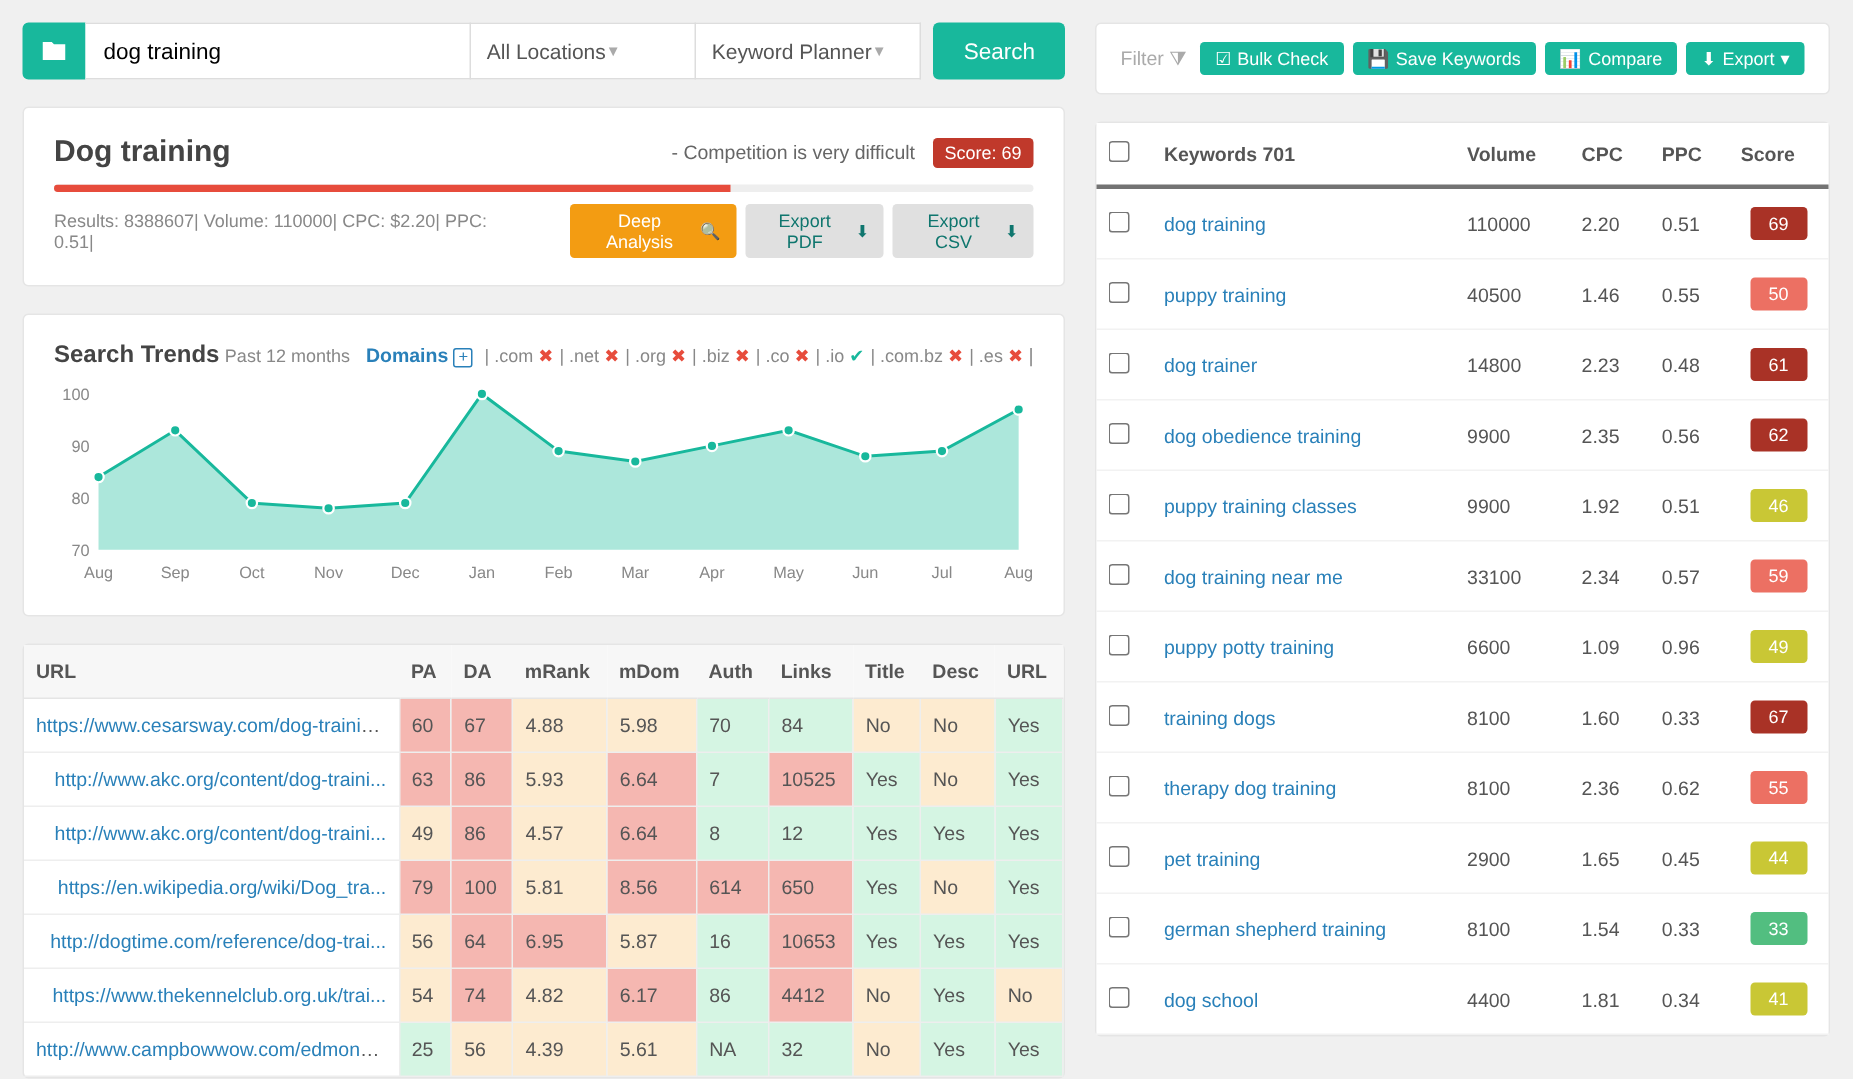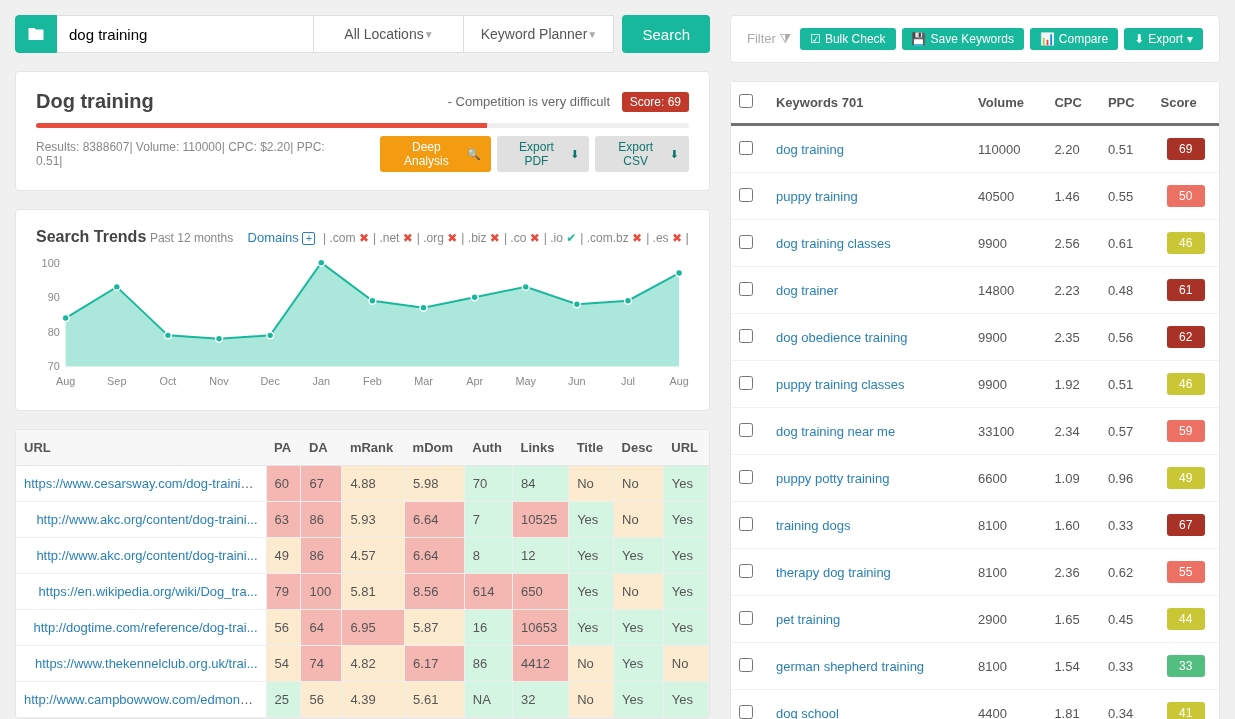--- a/index.html
+++ b/index.html
@@ -6,21 +6,21 @@
 body { font-family: "Helvetica Neue", Arial, sans-serif; font-size: 13px; color: #555; background: #f0f0f0; width: 1235px; }
 .layout { display: flex; gap: 20px; padding: 15px; }
 .left { flex: 1; min-width: 680px; }
 .right { width: 490px; }
 
 
 .searchbar { display: flex; gap: 0; margin-bottom: 18px; }
 .folder-icon { width: 42px; height: 38px; background: #18b89c; border-radius: 4px 0 0 4px; display:flex; align-items:center; justify-content:center; border:1px solid #18b89c; }
 .folder-icon svg { fill: #fff; width: 18px; height:18px; }
 .search-input { flex: 1; padding: 0 12px; border: 1px solid #ddd; border-left:none; font-size: 15px; outline:none; }
-.select { width:150px; padding:0 10px; border:1px solid #ddd; border-left:none; font-size:14px; color:#555; display:flex; align-items:center; justify-content:center; background:#fff; }
+.select { width:150px; padding:0 10px; border:1px solid #ddd; border-left:none; font-size:14px; color:#555; display:flex; align-items:center; justify-content:flex-start; background:#fff; }
 .caret { color:#aaa; font-size:10px; }
 .search-btn { background:#18b89c; color:#fff; border:none; border-radius:4px; padding:0 20px; font-size:15px; margin-left:8px; cursor:pointer; }
 
 
 .card { background:#fff; border:1px solid #e5e5e5; border-radius:4px; padding:18px 20px; margin-bottom:18px; }
 .kw-header { display:flex; justify-content:space-between; align-items:center; }
 .kw-title { font-size:20px; font-weight:bold; color:#444; }
 .kw-comp { font-size:13px; color:#666; }
 .score-badge { background:#c0392b; color:#fff; padding:3px 8px; border-radius:3px; font-size:12px; margin-left:8px; }
 .progress { height:5px; background:#eee; border-radius:3px; margin:10px 0 8px; overflow:hidden; }
@@ -31,21 +31,21 @@
 .btn { padding:4px 10px; border-radius:3px; font-size:12px; border:none; cursor:pointer; display:inline-flex; align-items:center; gap:4px; }
 .btn-orange { background:#f39c12; color:#fff; }
 .btn-gray { background:#e0e0e0; color:#0f766e; }
 .mini-icon { font-size:11px; }
 
 
 .trend-head { display:flex; justify-content:space-between; align-items:center; margin-bottom:6px; }
 .trend-title { font-size:16px; font-weight:bold; color:#444; }
 .trend-sub { font-size:12px; color:#888; font-weight:normal; }
 .domains { font-size:13px; }
-.domains-label { color:#2980b9; font-weight:normal;text-align:right; }
+.domains-label { color:#2980b9; font-weight:bold;text-align:right; }
 .plus-box { display:inline-block; border:1px solid #2980b9; width:13px; height:13px; line-height:11px; text-align:center; color:#2980b9; font-size:11px; border-radius:2px; }
 .tld { color:#888; margin-left:4px; font-size:12px; }
 .x-red { color:#e74c3c; }
 .x-green { color:#18b89c; }
 .chart { position:relative; height:140px; }
 .chart svg { width:100%; height:100%; }
 
 
 .url-table { width:100%; border-collapse:collapse; font-size:13px; }
 .url-table th { background:#f7f7f7; padding:10px 8px; text-align:left; font-weight:bold; color:#555; border-bottom:1px solid #e5e5e5; }
@@ -333,28 +333,20 @@
             <tr>
     <td><input type="checkbox" style=""></td>
     <td><a href="#" class="kw-link">puppy training</a></td>
     <td>40500</td>
     <td>1.46</td>
     <td>0.55</td>
     <td class="score-cell"><span class="score-pill s-red">50</span></td>
   </tr>
             <tr>
     <td><input type="checkbox" style=""></td>
-    <td><a href="#" class="kw-link">dog training classes</a></td>
-    <td>9900</td>
-    <td>2.56</td>
-    <td>0.61</td>
-    <td class="score-cell"><span class="score-pill s-yellow">46</span></td>
-  </tr>
-            <tr>
-    <td><input type="checkbox" style=""></td>
     <td><a href="#" class="kw-link">dog trainer</a></td>
     <td>14800</td>
     <td>2.23</td>
     <td>0.48</td>
     <td class="score-cell"><span class="score-pill s-darkred">61</span></td>
   </tr>
             <tr>
     <td><input type="checkbox" style=""></td>
     <td><a href="#" class="kw-link">dog obedience training</a></td>
     <td>9900</td>

